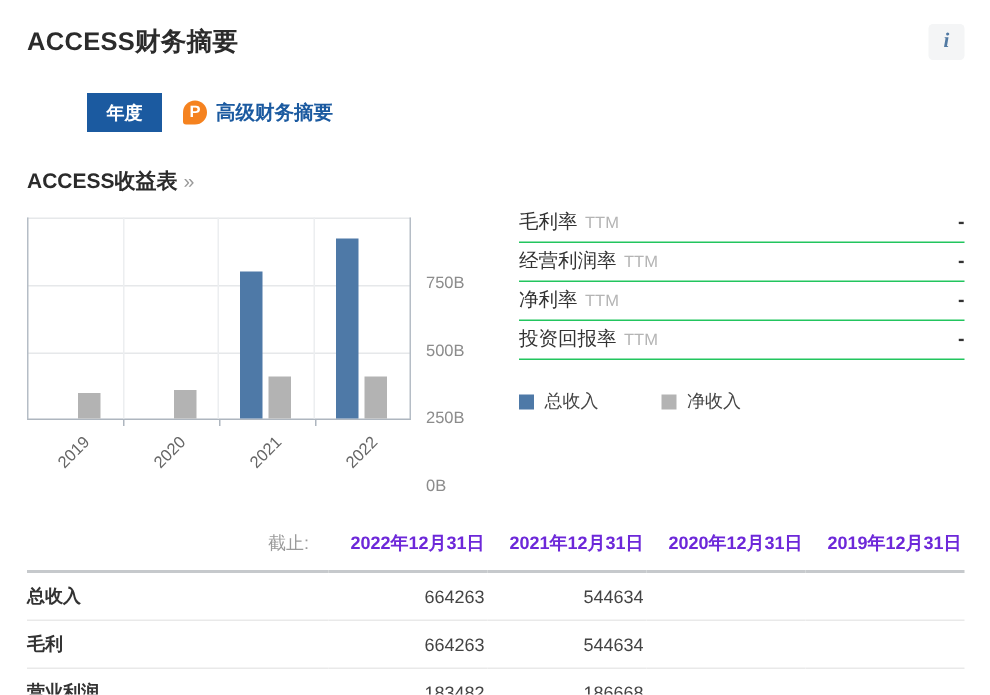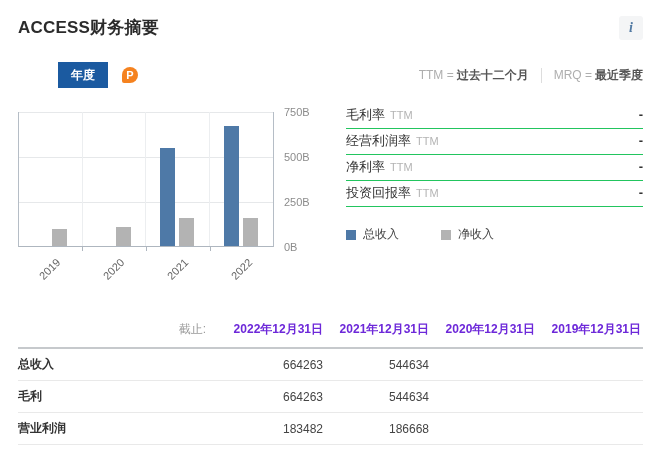--- a/index.html
+++ b/index.html
@@ -38,21 +38,21 @@
   .chart-wrap { width:315px; position:relative; height:176px; }
   .plot { position:absolute; left:0; top:0; width:256px; height:135px;
           border-left:1px solid #b5bdc6; border-right:1px solid #b5bdc6;
           border-bottom:1px solid #aeb6bf; display:flex; }
   .gridline { position:absolute; left:0; width:256px; height:1px; background:#e6e8ea; }
   .bar-group { width:25%; height:100%; display:flex; align-items:flex-end; justify-content:center;
                border-right:1px solid #eceef0; }
   .bar-group:last-child { border-right:none; }
   .bar { width:15px; margin:0 2px; }
   .xtick { position:absolute; top:135px; width:1px; height:4px; background:#aeb6bf; }
-  .ylab { position:absolute; left:266px; font-size:11px; color:#8c8c8c; }
+  .ylab { position:absolute; left:266px; font-size:11px; color:#8c8c8c;margin-top:44px; }
   .xlab { position:absolute; width:42px; text-align:right; font-size:11px; color:#666;
           transform:rotate(-45deg); transform-origin:100% 0; }
 
   
   .panel { flex:1; margin-left:13px; margin-top:-9px; }
   .ratio-row { display:flex; align-items:baseline; padding:3px 0 4px; border-bottom:1px solid #22c55e; font-size:13px; }
   .ratio-label { color:#333; }
   .ratio-suffix { color:#b4b4b4; font-size:11px; margin-left:5px; }
   .ratio-value { margin-left:auto; color:#333; font-weight:bold; }
   .legend { display:flex; margin-top:19px; }
@@ -76,28 +76,28 @@
     <div class="page-title">ACCESS财务摘要</div>
     <button class="info-btn">
       <span>i</span>
     </button>
   </div>
 
   <div class="toolbar">
     <div class="tab active">年度</div>
     <a class="premium">
       <span class="p-badge">P</span>
+      <span class="premium-label">高级财务摘要</span>
     </a>
-    <div class="notes">
-      <span class="note"><span>TTM =</span><b>过去十二个月</b></span>
-      <span class="note-div"></span>
-      <span class="note"><span>MRQ =</span><b>最近季度</b></span>
-    </div>
-  </div>
-
+  </div>
+
+  <div class="section-hd">
+    <span>ACCESS收益表</span>
+    <span class="arrow">»</span>
+  </div>
 
   <div class="content">
 
     <div class="chart-wrap">
       <div class="gridline" style="top:0"></div>
       <div class="gridline" style="top:45px"></div>
       <div class="gridline" style="top:90px"></div>
       <div class="plot">
           <div class="bar-group">
             <div class="bar" style="height: 0px; background: rgb(78, 121, 167);"></div>

